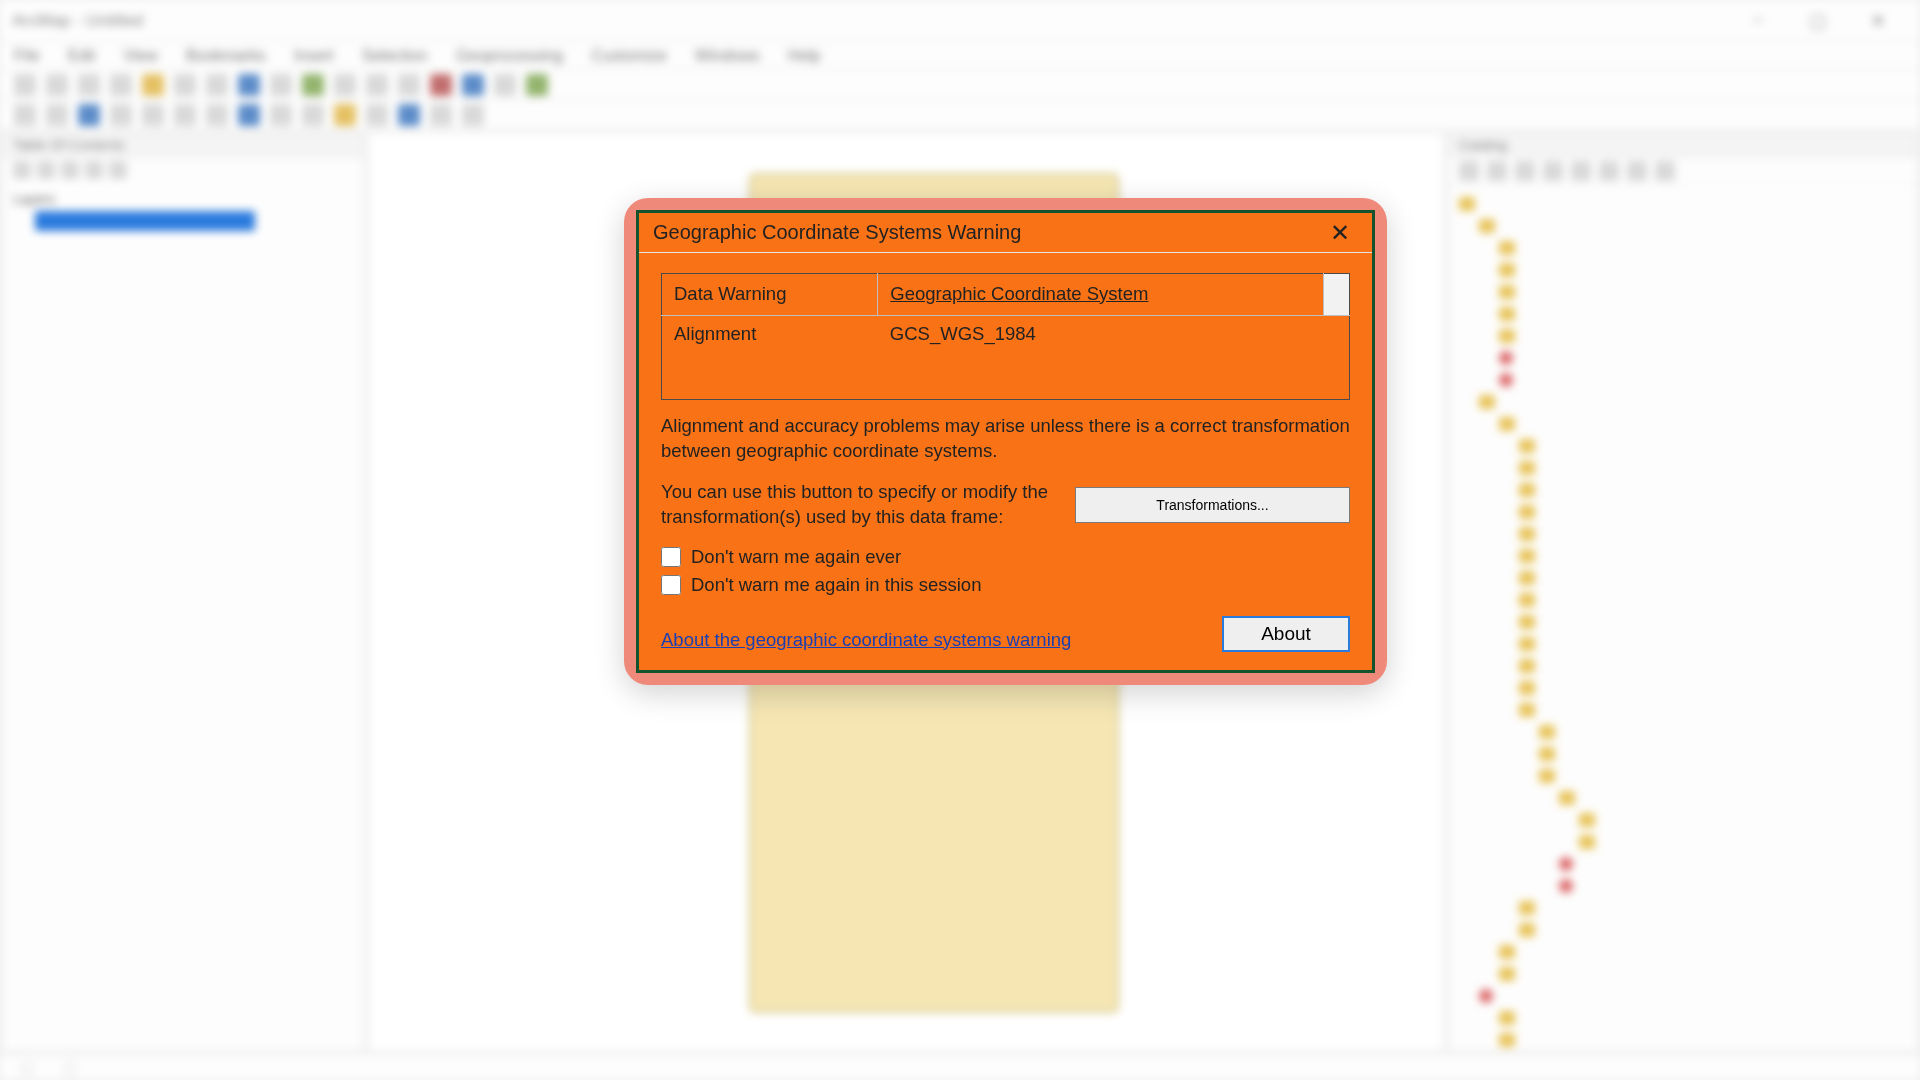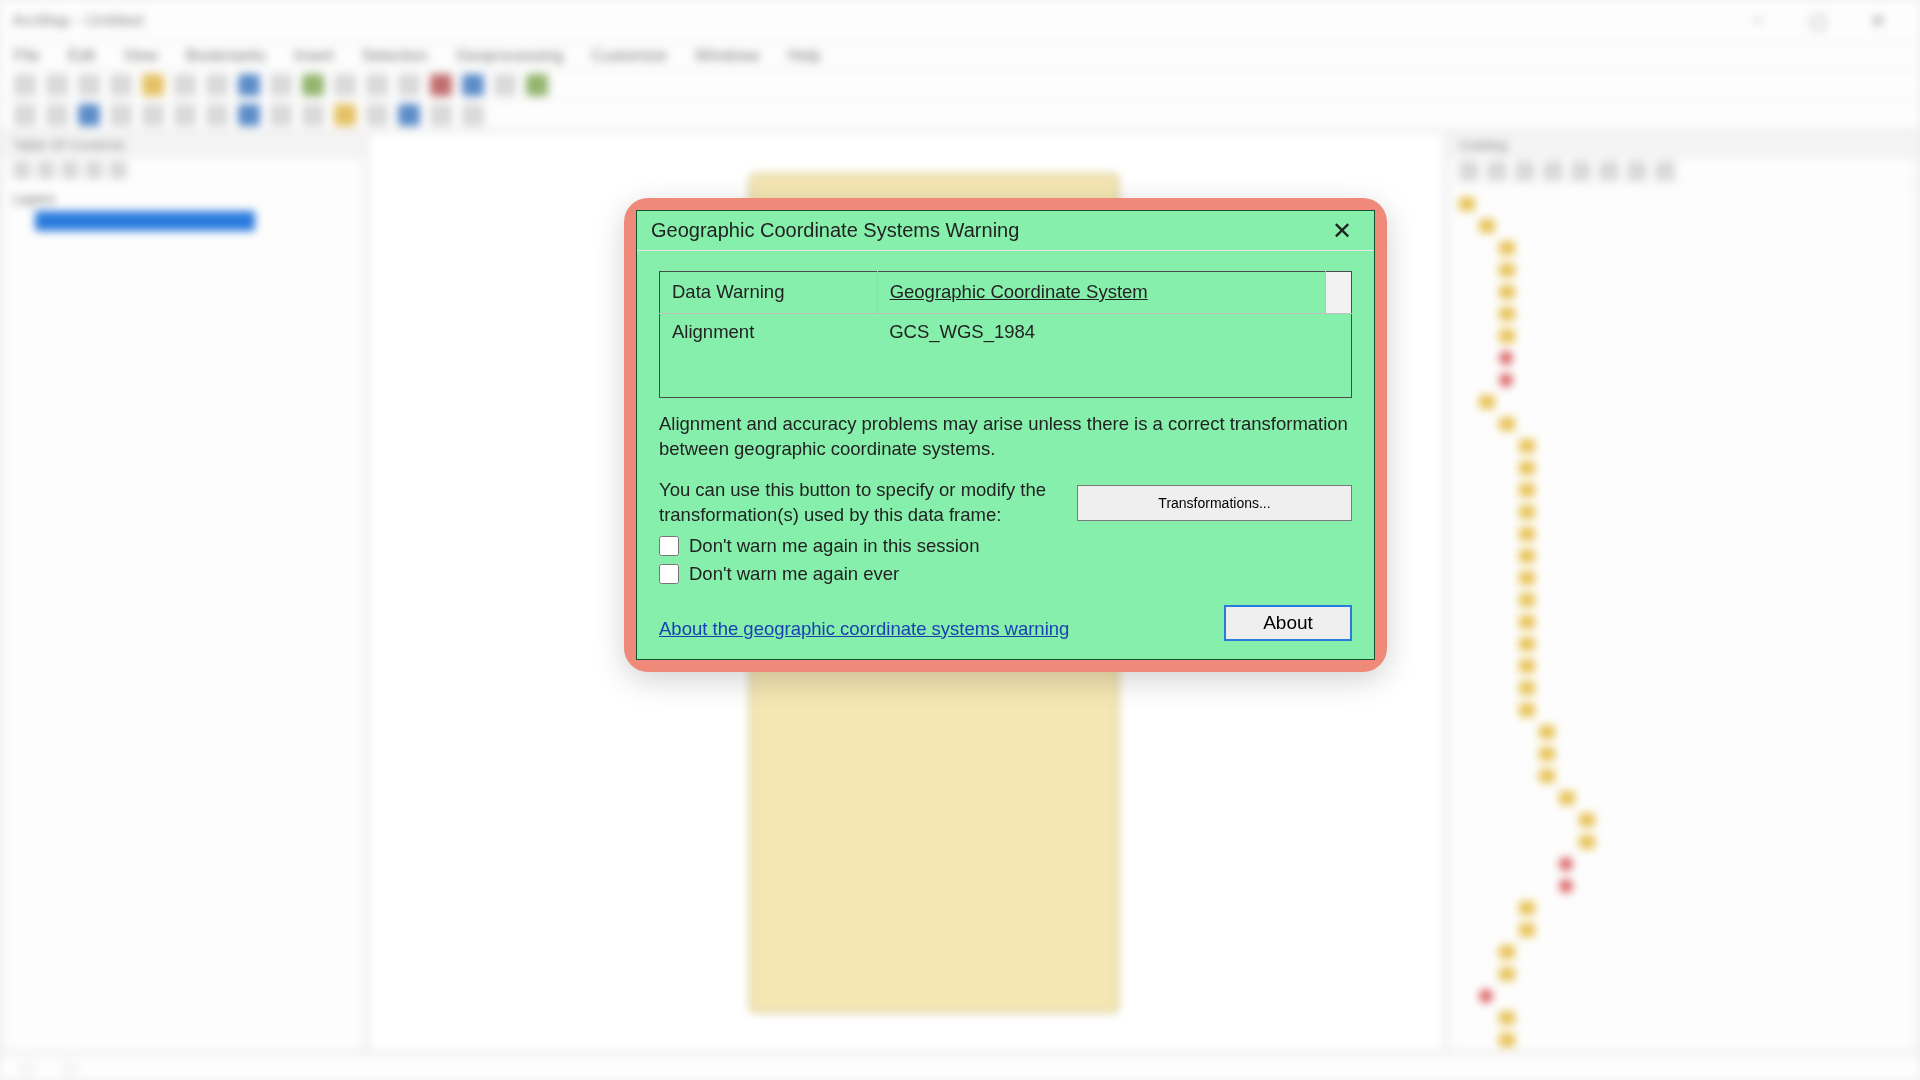--- a/index.html
+++ b/index.html
@@ -32,41 +32,41 @@
 .app-blur .catalog .cat-icons span{ width:20px;height:20px;background:#d9d9d9;border-radius:2px;}
 .app-blur .catalog .ctree{ padding:8px 6px; font-size:14px; color:#777; }
 .app-blur .catalog .ctree .row{ height:22px; display:flex; align-items:center; gap:6px; }
 .app-blur .catalog .ctree .row .folder{ width:16px;height:14px;background:#e8c459;border-radius:2px;}
 .app-blur .catalog .ctree .row .db{ width:14px;height:14px;background:#d66; border-radius:50%; }
 .app-blur .bottom-tabs{ height:26px; background:#fdfdfd; border-top:1px solid #e0e0e0; display:flex; align-items:center; gap:30px; padding:0 20px;}
 .app-blur .bottom-tabs .bt{ font-size:14px; color:#888; }
 
 
 .highlight-frame { position:absolute; left:624px; top:198px; width:763px; padding:12px; background:#ef8a7a; border-radius:24px; box-shadow:0 8px 30px rgba(0,0,0,.18); }
-.dialog { background:#86efac; border:1px solid #14532d; }
+.dialog { background:#f97316; border:3px solid #14532d; }
 
 .dialog .dlg-titlebar{ height:40px; display:flex; align-items:center; padding:0 14px; border-bottom:1px solid #e5e5e5;}
 .dialog .dlg-titlebar .title{ font-size:20px; color:#222; }
 .dialog .dlg-titlebar .spacer{ flex:1; }
 .dialog .dlg-titlebar .close-x{ font-size:24px; color:#222; width:36px; text-align:center; cursor:pointer; user-select:none;}
 
 .dialog .body { padding:20px 22px 18px 22px; font-size:18.5px; color:#222; line-height:1.35; }
 
 .dialog .msg1{ margin-bottom:14px; }
 
 .dialog table.data{ width:100%; border:1px solid #4a4a4a; border-collapse:collapse; font-size:18.5px; margin-bottom:14px; }
 .dialog table.data th{ text-align:left; font-weight:400; padding:8px 12px; border-bottom:1px solid #bfbfbf; }
 .dialog table.data th + th{ border-left:1px solid #bfbfbf;text-decoration:underline; }
 .dialog table.data td{ padding:6px 12px 52px 12px; vertical-align:top; }
 .dialog table.data td + td{ border-left:none; }
 .dialog table.data .scroll-col{ width:26px; background:#f2f2f2; border-left:1px solid #bfbfbf;}
 
 .dialog .msg2{ margin-bottom:16px; }
 
-.dialog .transform-row{ display:flex; align-items:center; gap:24px; margin-bottom:6px;}
+.dialog .transform-row{ display:flex; align-items:center; gap:24px; margin-bottom:15px;}
 .dialog .transform-row .txt{ flex:1; }
 .dialog .transform-row button{ width:275px; height:36px; font-size:14px; background:#efefef; border:1px solid #7a7a7a; cursor:pointer;}
 
 .dialog .msg3{ margin-bottom:18px; }
 
 .dialog .checks label{ display:flex; align-items:center; gap:10px; font-size:18.5px; margin:3px 0; cursor:pointer;}
 .dialog .checks input{ width:20px; height:20px;}
 
 .dialog .footer{ display:flex; align-items:flex-end; margin-top:18px;gap:8px;}
 .dialog .footer a{ color:#1a3fb3; font-size:18.5px; text-decoration:underline; line-height:1.3; }
@@ -327,25 +327,25 @@
 
       <div class="transform-row">
         <div class="txt">You can use this button to specify or modify the transformation(s) used by this data frame:</div>
         <button>Transformations...</button>
       </div>
 
 
       <div class="checks">
         <label>
           <input type="checkbox" style="">
-          <span>Don't warn me again in this session</span>
+          <span>Don't warn me again ever</span>
         </label>
         <label>
           <input type="checkbox" style="">
-          <span>Don't warn me again ever</span>
+          <span>Don't warn me again in this session</span>
         </label>
       </div>
 
       <div class="footer">
         <a href="#">
           <span>About the geographic coordinate systems warning</span>
         </a>
         <span class="spacer"></span>
         <button class="close">About</button>
       </div>

